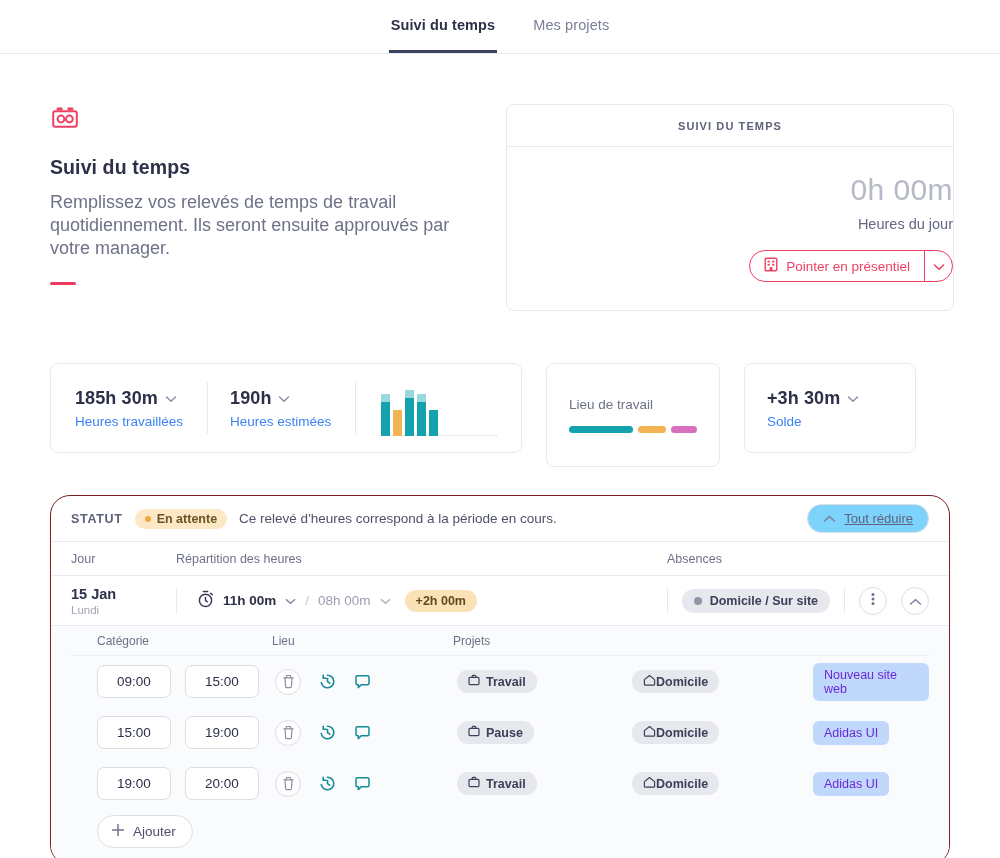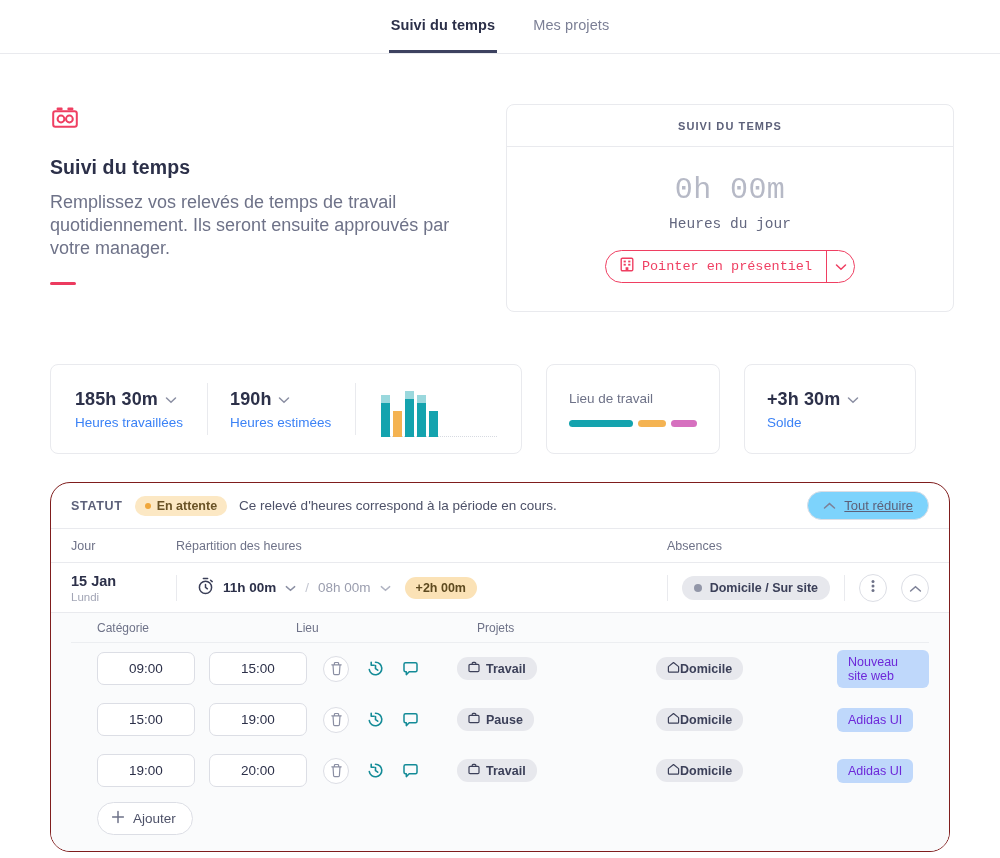--- a/index.html
+++ b/index.html
@@ -88,22 +88,21 @@
     display: flex;
     align-items: center;
     justify-content: center;
     font-size: 11px;
     letter-spacing: 1.1px;
     color: #5d617a;
     font-weight: bold;
   }
   .timer-body {
     padding: 26px 0 28px 0;
-    text-align: center;
-    font-family: Liberation Mono, monospace;
+    text-align: right;
   }
   .timer-value {
     font-size: 30px;
     color: #b6b9c6;
     letter-spacing: .4px;
   }
   .timer-label {
     font-size: 14.5px;
     color: #63677f;
     margin-top: 9px;
@@ -190,21 +189,21 @@
   .bar .body { width: 100%; }
   .baseline {
     position: absolute;
     left: 25px; right: 0; bottom: 0;
     border-bottom: 1.5px dotted #d7dae1;
   }
 
   .stat-place {
     width: 174px;
     flex: none;
-    height: 90px;
+    height: 104px;
     padding: 0 22px;
     display: flex;
     flex-direction: column;
     justify-content: center;
   }
   .place-label { font-size: 13.5px; color: #6e7288; }
   .place-bars { display: flex; gap: 5px; margin-top: 14px; }
   .place-seg { height: 7px; border-radius: 4px; }
 
   .stat-balance {
@@ -343,32 +342,32 @@
     height: 30px;
     display: flex;
     align-items: center;
     font-size: 12px;
     color: #6e7288;
     border-bottom: 1px solid #eceef1;
     padding-left: 26px;
   }
   .e-col-hor  { width: 360px; flex: none; }
   .e-col-cat  { width: 175px; flex: none; }
-  .e-col-lieu { width: 181px; flex: none; margin-left: 24px; }
+  .e-col-lieu { width: 181px; flex: none; }
   .e-col-proj { flex: 1; }
 
   .entry-row {
     height: 51px;
     display: flex;
     align-items: center;
     padding-left: 26px;
   }
   .time-fields { display: flex; align-items: center; gap: 14px; }
   .time-input {
-    width: 98px;
+    width: 74px;
     height: 33px;
     border: 1px solid #dcdee5;
     border-radius: 7px;
     background: #fff;
     font-family: "Liberation Sans", sans-serif;
     font-size: 13.5px;
     color: #2c3049;
     text-align: center;
     padding: 0;
     outline: none;

